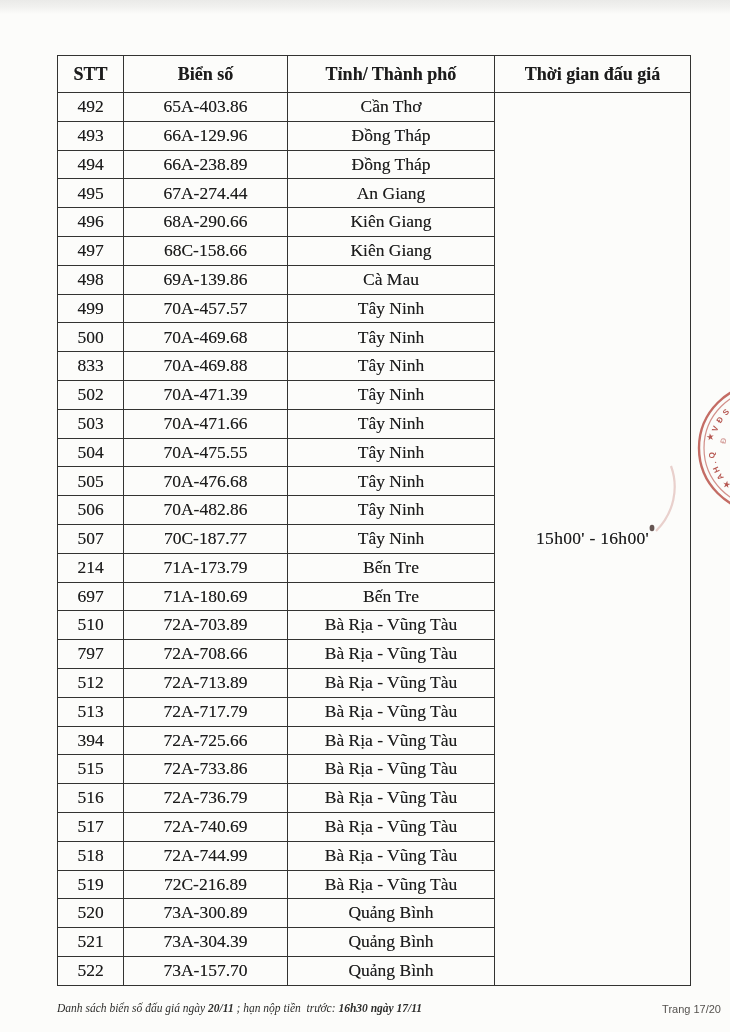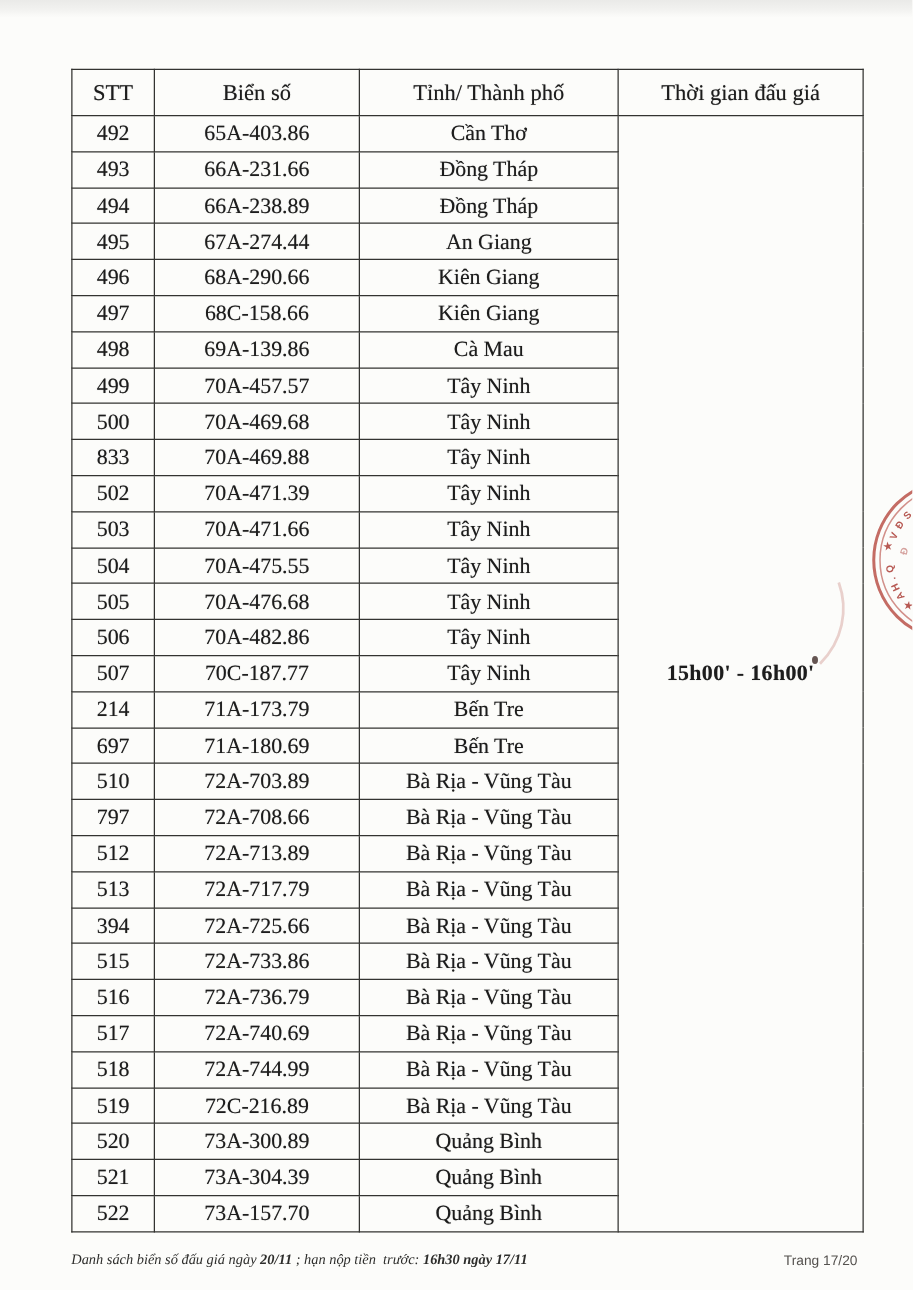--- a/index.html
+++ b/index.html
@@ -20,34 +20,34 @@
     border-collapse:collapse; table-layout:fixed;
     color:#1c1c1c;
     text-shadow:0 0 0.6px rgba(20,20,20,0.5);
   }
   .auction-table th, .auction-table td {
     border:1.6px solid #333331;
     text-align:center; vertical-align:middle;
     padding:0; overflow:hidden;
   }
   .auction-table thead tr { height:37px; }
-  .auction-table thead th { font-size:18px; font-weight:normal; }
+  .auction-table thead th { font-size:18px; font-weight:bold; }
   .auction-table tbody tr { height:28.8px; }
   .auction-table tbody td { font-size:17.5px; line-height:1; }
   td.col-time {
-    font-weight:bold; font-size:18px; letter-spacing:0.3px;margin-top:12px;
+    font-weight:normal; font-size:18px; letter-spacing:0.3px;margin-top:12px;
   }
   .footer-note {
     position:absolute; left:57px; top:1002px;
     font-style:italic; font-size:11.5px; color:#2d2d2b;
     white-space:pre-wrap;
   }
   .footer-note b { font-weight:bold; }
   .page-number {
-    position:absolute; left:612px; top:1003px; width:74px;
+    position:absolute; left:647px; top:1003px; width:74px;
     font-family:"Liberation Sans", sans-serif;
     font-size:11px; color:#55524f; text-align:right;
   }
   svg.seal { position:absolute; left:630px; top:368px; }
   .seal text {
     font-family:"Liberation Sans", sans-serif;
     font-weight:bold; font-size:8px;
     text-anchor:middle; dominant-baseline:middle;
   }
 </style>
@@ -75,21 +75,21 @@
     </thead>
     <tbody>
         <tr>
           <td class="col-stt">492</td>
           <td class="col-plate">65A-403.86</td>
           <td class="col-province">Cần Thơ</td>
           <td rowspan="31" class="col-time">15h00' - 16h00'</td>
         </tr>
         <tr>
           <td class="col-stt">493</td>
-          <td class="col-plate">66A-231.66</td>
+          <td class="col-plate">66A-129.96</td>
           <td class="col-province">Đồng Tháp</td>
         </tr>
         <tr>
           <td class="col-stt">494</td>
           <td class="col-plate">66A-238.89</td>
           <td class="col-province">Đồng Tháp</td>
         </tr>
         <tr>
           <td class="col-stt">495</td>
           <td class="col-plate">67A-274.44</td>

